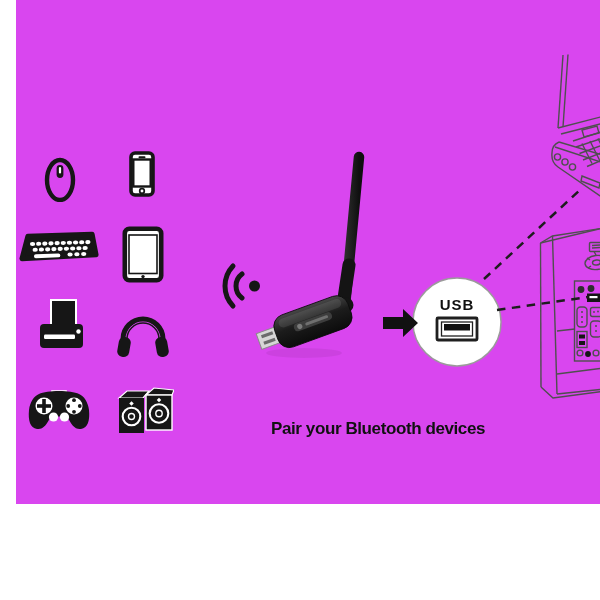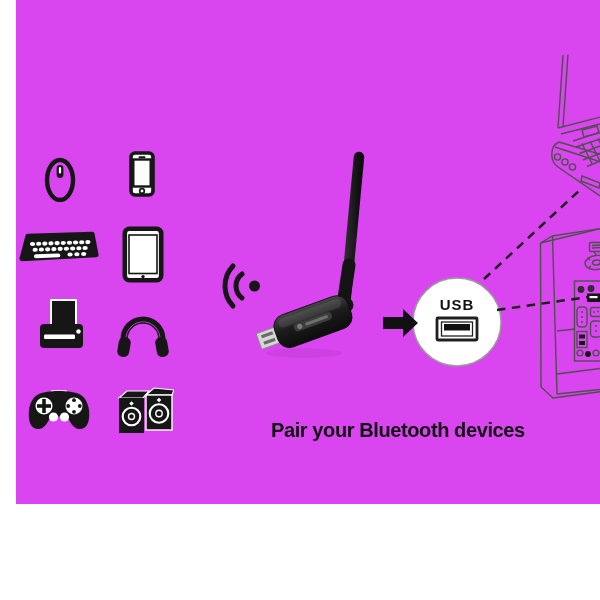--- a/index.html
+++ b/index.html
@@ -3,21 +3,21 @@
 <meta charset="utf-8">
 <style>
   html,body{margin:0;padding:0;background:#fff;}
   .stage{position:relative;width:600px;height:504px;background:#d946ef;overflow:hidden;
          font-family:"Liberation Sans",sans-serif;margin-left:16px;}
   .icon{position:absolute;}
   .art{position:absolute;left:0;top:0;}
   .usb-label{position:absolute;left:413px;top:296px;width:56px;text-align:center;
              font-size:15px;font-weight:bold;letter-spacing:1px;color:#111;}
   .caption{position:absolute;left:255px;top:420px;color:#111;}
-  .caption .title{font-size:20px;font-weight:bold;letter-spacing:-0.4px;line-height:1;}
+  .caption .title{font-size:17px;font-weight:bold;letter-spacing:-0.4px;line-height:1;}
   .caption .subtitle{font-size:18px;font-weight:400;letter-spacing:-0.4px;line-height:1;margin-top:10px;}
 </style>
 </head>
 <body>
 
 <div class="stage">
 
   <svg class="icon" style="left:27px;top:156px" width="34" height="46" viewBox="0 0 34 46">
     <ellipse cx="17" cy="24" rx="13" ry="20" fill="none" stroke="#161616" stroke-width="4.4"></ellipse>
     <rect x="13.6" y="9" width="6.8" height="13" rx="3.4" fill="#161616"></rect>

